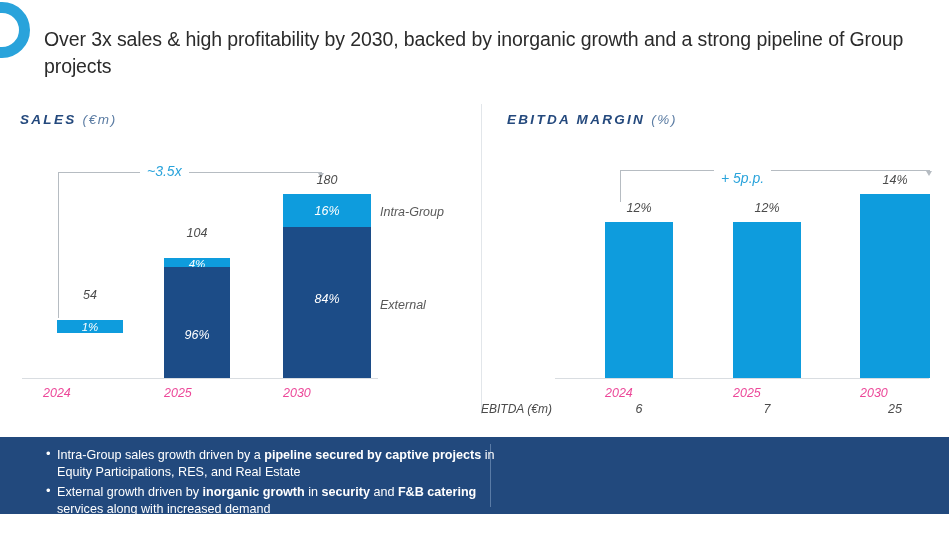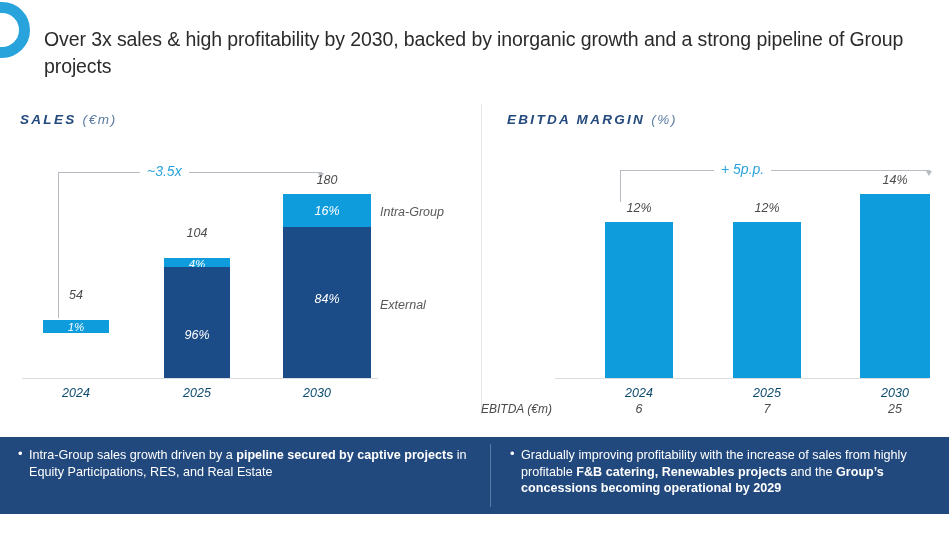--- a/index.html
+++ b/index.html
@@ -107,23 +107,22 @@
     position: absolute;
     left: 0; right: 0;
     text-align: center;
     font-size: 12.5px;
     color: #4b4b4b;
     white-space: nowrap;
   }
 
   .x-label {
     position: absolute;
-    text-align: center;
-    font-size: 12.5px;
-    color: #0c4a6e;
+    font-size: 12.5px;
+    color: #ec4899;
     white-space: nowrap;
   }
 
   
   .legend-text {
     position: absolute;
     font-size: 12.5px;
     color: #585858;
     white-space: nowrap;
   }
@@ -183,20 +182,21 @@
   }
   #footer-sep {
     position: absolute;
     left: 490px; top: 7px;
     width: 1px; height: 63px;
     background: #5A7BA6;
   }
   .footer-col {
     position: relative;
     padding: 10px 16px 9px 18px;
+    margin-left: 28px;
   }
   #footer-left  { width: 490px; }
   #footer-right { width: 459px; padding-left: 20px; }
 
   .bullet {
     position: relative;
     color: #ffffff;
     font-size: 12.6px;
     line-height: 16.5px;
     padding-left: 11px;
@@ -238,21 +238,21 @@
 
     <div class="plot">
 
       <div class="bracket-h" style="left:58px; top:72px; width:264px;"></div>
       <div class="bracket-v" style="left:58px; top:72px; height:146px;"></div>
       <div class="bracket-arrow" style="left:318px; top:73px;"></div>
       <div class="bracket-label" style="left:140px; top:63px;">~3.5x</div>
 
       <div class="axis-line" id="axis-sales"></div>
 
-      <div class="bar-col" style="left:43px; width:66px; bottom:52px; height:58px;">
+      <div class="bar-col" style="left:57px; width:66px; bottom:52px; height:58px;">
         <div class="bar-total" style="top:-32px;">54</div>
         <div class="seg seg-intra" style="top:0px; height:13px;">
           <span class="seg-label small">1%</span>
         </div>
       </div>
       <div class="x-label" style="left:43px; width:66px; top:286px;">2024</div>
 
       <div class="bar-col" style="left:164px; width:66px; bottom:52px; height:120px;">
         <div class="bar-total" style="top:-32px;">104</div>
         <div class="seg seg-intra" style="top:0px; height:9px;">
@@ -286,21 +286,21 @@
     <div class="panel-heading" id="heading-ebitda">
       <span class="strong">EBITDA MARGIN</span>
       <span class="unit">(%)</span>
     </div>
 
     <div class="plot">
 
       <div class="bracket-h" style="left:139px; top:70px; width:310px;"></div>
       <div class="bracket-v" style="left:139px; top:70px; height:32px;"></div>
       <div class="bracket-arrow" style="left:445px; top:71px;"></div>
-      <div class="bracket-label" style="left:233px; top:61px;">+ 5p.p.</div>
+      <div class="bracket-label" style="left:233px; top:70px;">+ 5p.p.</div>
 
       <div class="axis-line" id="axis-ebitda"></div>
 
       <div class="bar-col" style="left:124px; width:68px; bottom:52px; height:156px;">
         <div class="bar-total" style="top:-21px;">12%</div>
         <div class="seg seg-plain" style="top:0; bottom:0;"></div>
       </div>
       <div class="x-label" style="left:124px; width:68px; top:286px;">2024</div>
       <div class="ebitda-value" style="left:124px; width:68px;">6</div>
 
@@ -320,20 +320,18 @@
 
       <div id="ebitda-row-label">EBITDA (€m)</div>
 
     </div>
   </div>
 
   <div id="footer">
     <div id="footer-sep"></div>
     <div class="footer-col" id="footer-left">
         <div class="bullet"><span>Intra-Group sales growth driven by a </span><b>pipeline secured by captive projects</b><span> in Equity Participations, RES, and Real Estate</span></div>
-      </div>
-    <div class="footer-col" id="footer-right">
-        <div class="bullet"><span>Gradually improving profitability with the increase of sales from highly profitable </span><b>F&amp;B catering, Renewables projects</b><span> and the </span><b>Group’s concessions becoming operational by 2029</b></div>
+        <div class="bullet"><span>External growth driven by </span><b>inorganic growth</b><span> in </span><b>security</b><span> and </span><b>F&amp;B catering</b><span> services along with increased demand</span></div>
       </div>
   </div>
   <div id="bottom-strip"></div>
 
 </div>
 
 </body></html>

